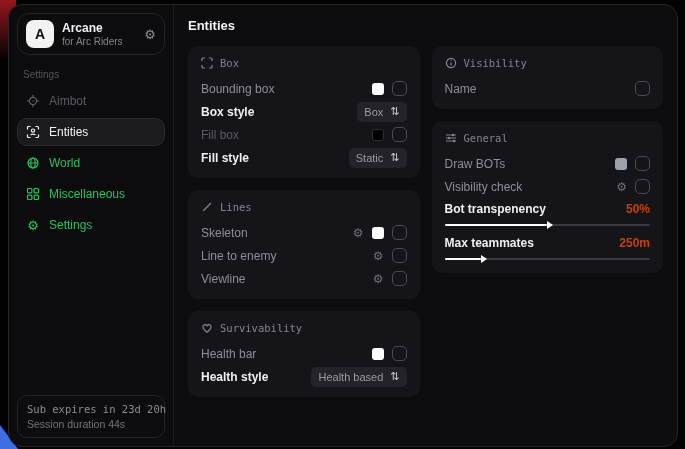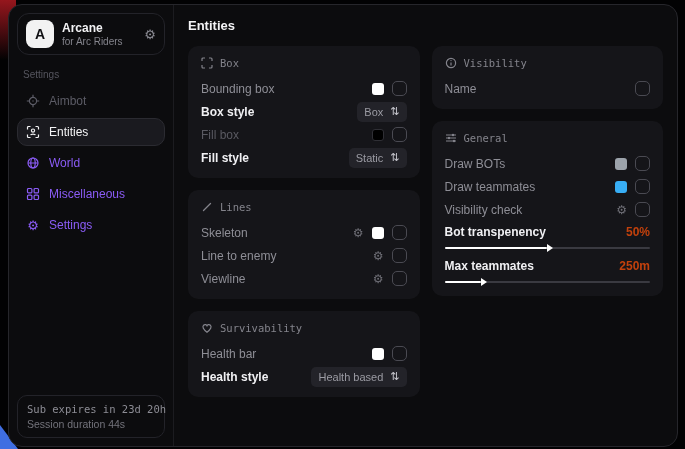--- a/index.html
+++ b/index.html
@@ -31,21 +31,21 @@
     color:#101013; font-weight:700; font-size:14px;
     display:flex; align-items:center; justify-content:center; }
   .side-titles { display:flex; flex-direction:column; gap:1px; }
   .side-title { font-size:12px; font-weight:700; color:#f2f2f4; }
   .side-sub { font-size:10px; color:#85858d; }
   .header-gear { margin-left:auto; color:#8a8a92; font-size:13px; cursor:pointer; }
 
   .category { font-size:10px; color:#55555e; margin:14px 6px 7px; }
   .nav { display:flex; flex-direction:column; gap:3px; }
   .nav-item { display:flex; align-items:center; gap:9px; padding:6px 8px;
-    border-radius:10px; font-size:12px; color:#8b5cf6;
+    border-radius:10px; font-size:12px; color:#22c55e;
     border:1px solid transparent; cursor:pointer; }
   .nav-item.dimmer { color:#5c5c66; }
   .nav-item.active { background:#1a1a1f; border-color:#2b2b31; color:#f2f2f4; }
   .nav-icon { width:14px; height:14px; display:flex; align-items:center;
     justify-content:center; font-size:13px; line-height:1; }
   .nav-icon svg { display:block; }
 
   .side-footer { margin-top:auto; border:1px solid #232329; border-radius:10px;
     padding:7px 9px; }
   .footer-line1 { font-family:"DejaVu Sans Mono", monospace; font-size:10.5px;
@@ -307,27 +307,20 @@
             <span>General</span>
           </div>
           <div class="row">
             <span class="row-label">Draw BOTs</span>
             <span class="ctrls">
               <span class="swatch" style="background: rgb(156, 163, 171);"></span>
               <span class="checkbox"></span>
             </span>
           </div>
           <div class="row">
-            <span class="row-label">Draw teammates</span>
-            <span class="ctrls">
-              <span class="swatch" style="background: rgb(56, 174, 245);"></span>
-              <span class="checkbox"></span>
-            </span>
-          </div>
-          <div class="row">
             <span class="row-label">Visibility check</span>
             <span class="ctrls">
               <span class="gear">⚙</span>
               <span class="checkbox"></span>
             </span>
           </div>
 
           <div class="slider-group">
             <div class="slider-row">
               <span class="row-label strong">Bot transpenency</span>

